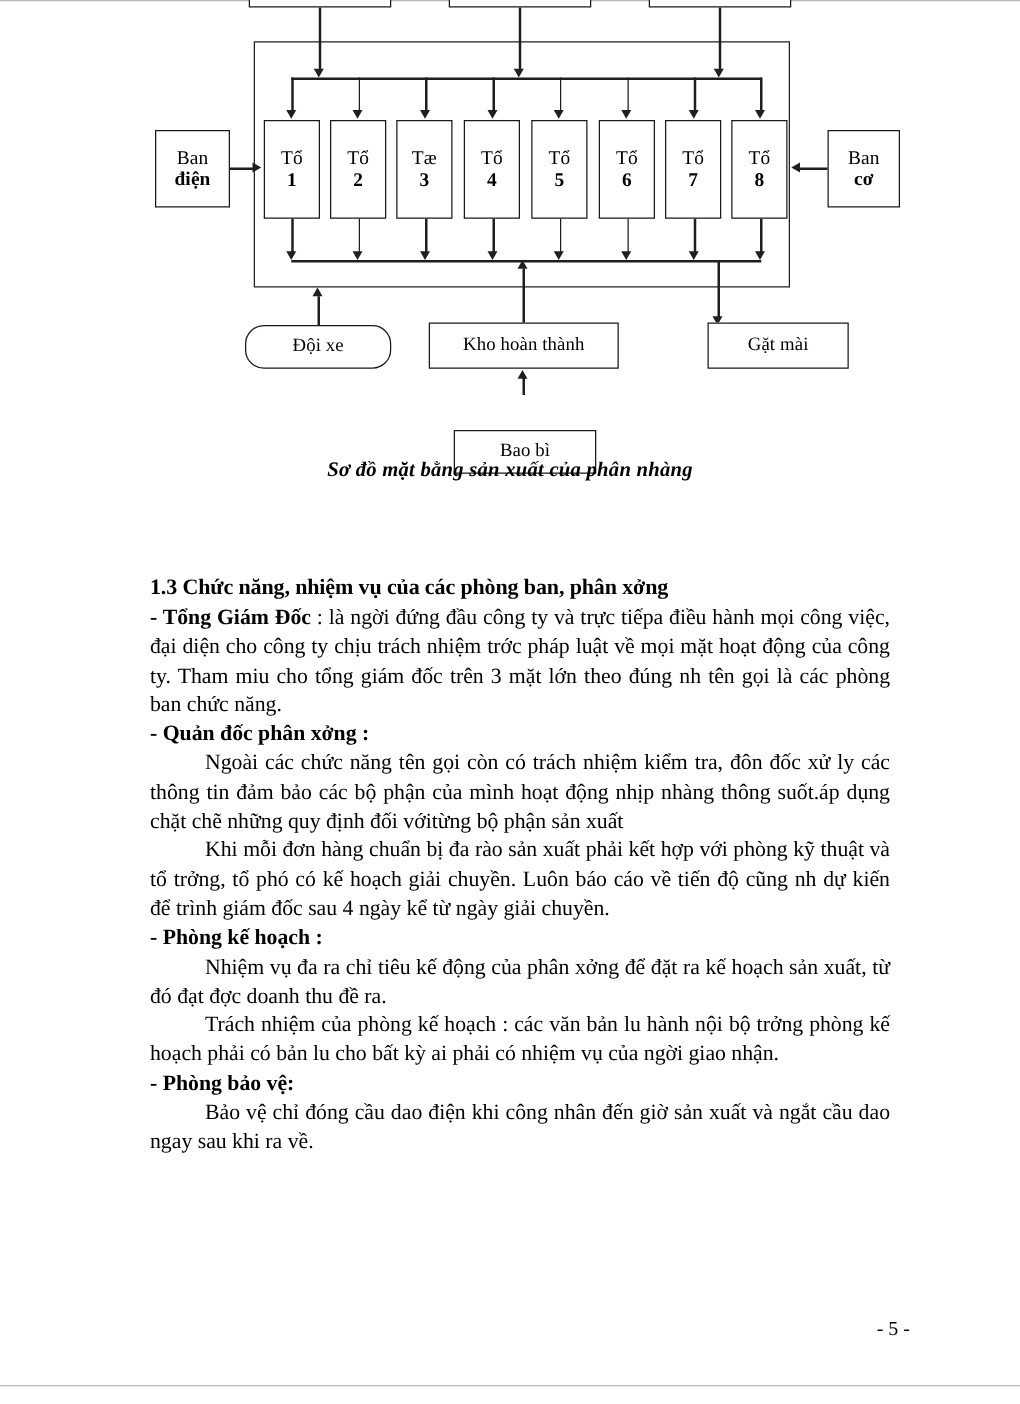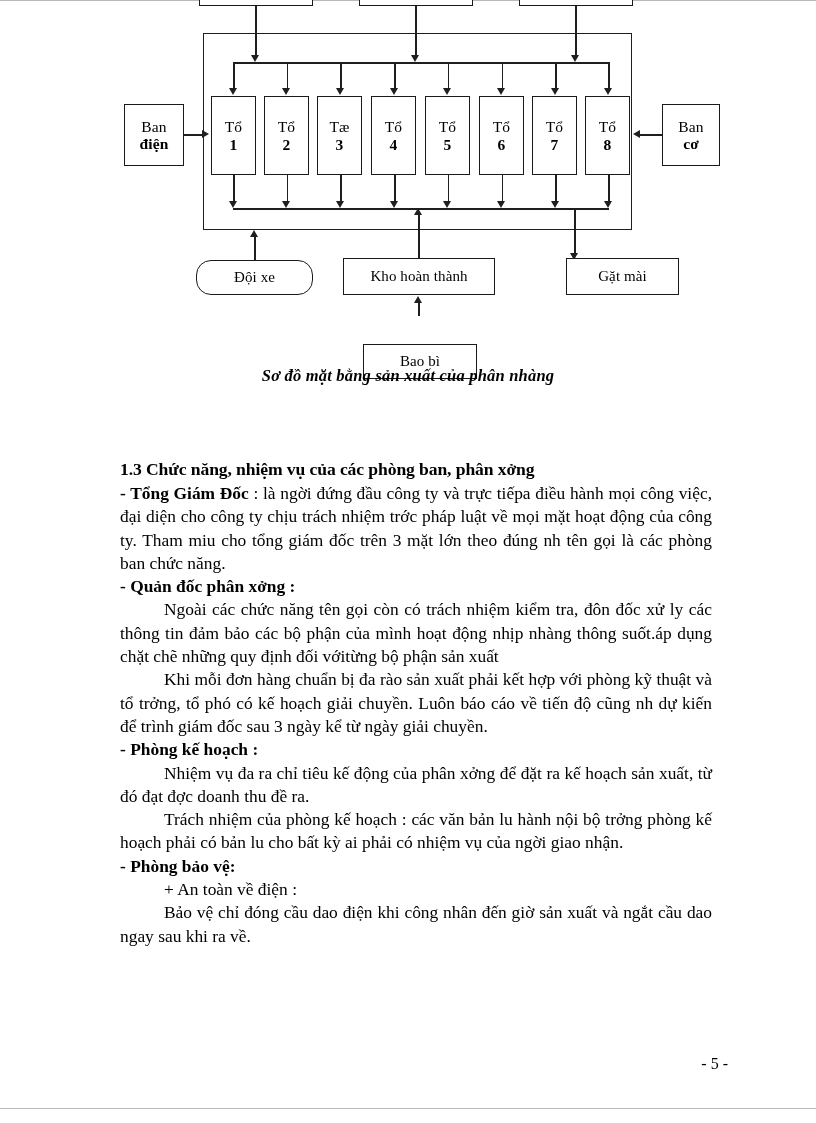--- a/index.html
+++ b/index.html
@@ -309,32 +309,31 @@
   <div id="body-text">
 
     <h2>1.3 Chức năng, nhiệm vụ của các phòng ban, phân xởng</h2>
 
     <p class="para"><span class="lbl">- Tổng Giám Đốc</span><span> : là ngời  đứng đầu công ty và trực tiếpa điều hành mọi công việc, đại diện cho công ty chịu trách nhiệm trớc  pháp luật về mọi mặt hoạt động của công ty. Tham miu cho tổng giám đốc trên 3 mặt lớn theo đúng nh  tên gọi là các phòng ban chức năng.</span></p>
 
     <p class="sect-label">- Quản đốc phân xởng   :</p>
 
     <p class="para indent">Ngoài các chức năng tên gọi còn có trách nhiệm kiểm tra, đôn đốc xử ly các thông tin đảm bảo các bộ phận của mình hoạt động  nhịp nhàng thông suốt.áp dụng chặt chẽ những quy định đối vớitừng bộ phận sản xuất</p>
 
-    <p class="para indent">Khi mỗi đơn hàng chuẩn bị đa  rào sản xuất phải kết hợp với phòng kỹ thuật và tổ trởng,  tổ phó có kế hoạch giải chuyền.  Luôn báo cáo về tiến độ cũng nh  dự kiến để trình giám đốc sau 3 ngày kể từ ngày giải chuyền.</p>
+    <p class="para indent">Khi mỗi đơn hàng chuẩn bị đa  rào sản xuất phải kết hợp với phòng kỹ thuật và tổ trởng,  tổ phó có kế hoạch giải chuyền.  Luôn báo cáo về tiến độ cũng nh  dự kiến để trình giám đốc sau 4 ngày kể từ ngày giải chuyền.</p>
 
     <p class="sect-label">- Phòng kế hoạch :</p>
 
     <p class="para indent">Nhiệm vụ đa   ra chỉ tiêu kế động của phân xởng   để đặt ra kế hoạch sản xuất, từ đó đạt đợc   doanh thu đề ra.</p>
 
     <p class="para indent">Trách nhiệm của phòng kế hoạch : các văn bản lu   hành nội bộ trởng  phòng kế hoạch phải có bản lu  cho bất kỳ ai phải có nhiệm vụ của ngời  giao nhận.</p>
 
     <p class="sect-label">- Phòng bảo vệ:</p>
 
 
-    <p class="para indent">+ An toàn về điện :</p>
 
     <p class="para indent">Bảo vệ chỉ đóng cầu dao điện khi công nhân đến giờ sản xuất và ngắt cầu dao ngay sau khi ra về.</p>
   </div>
 
   <div id="footer">
     <span class="pg">- 5 -</span>
   </div>
 
   <div class="page-edge bot"></div>
 </div>

